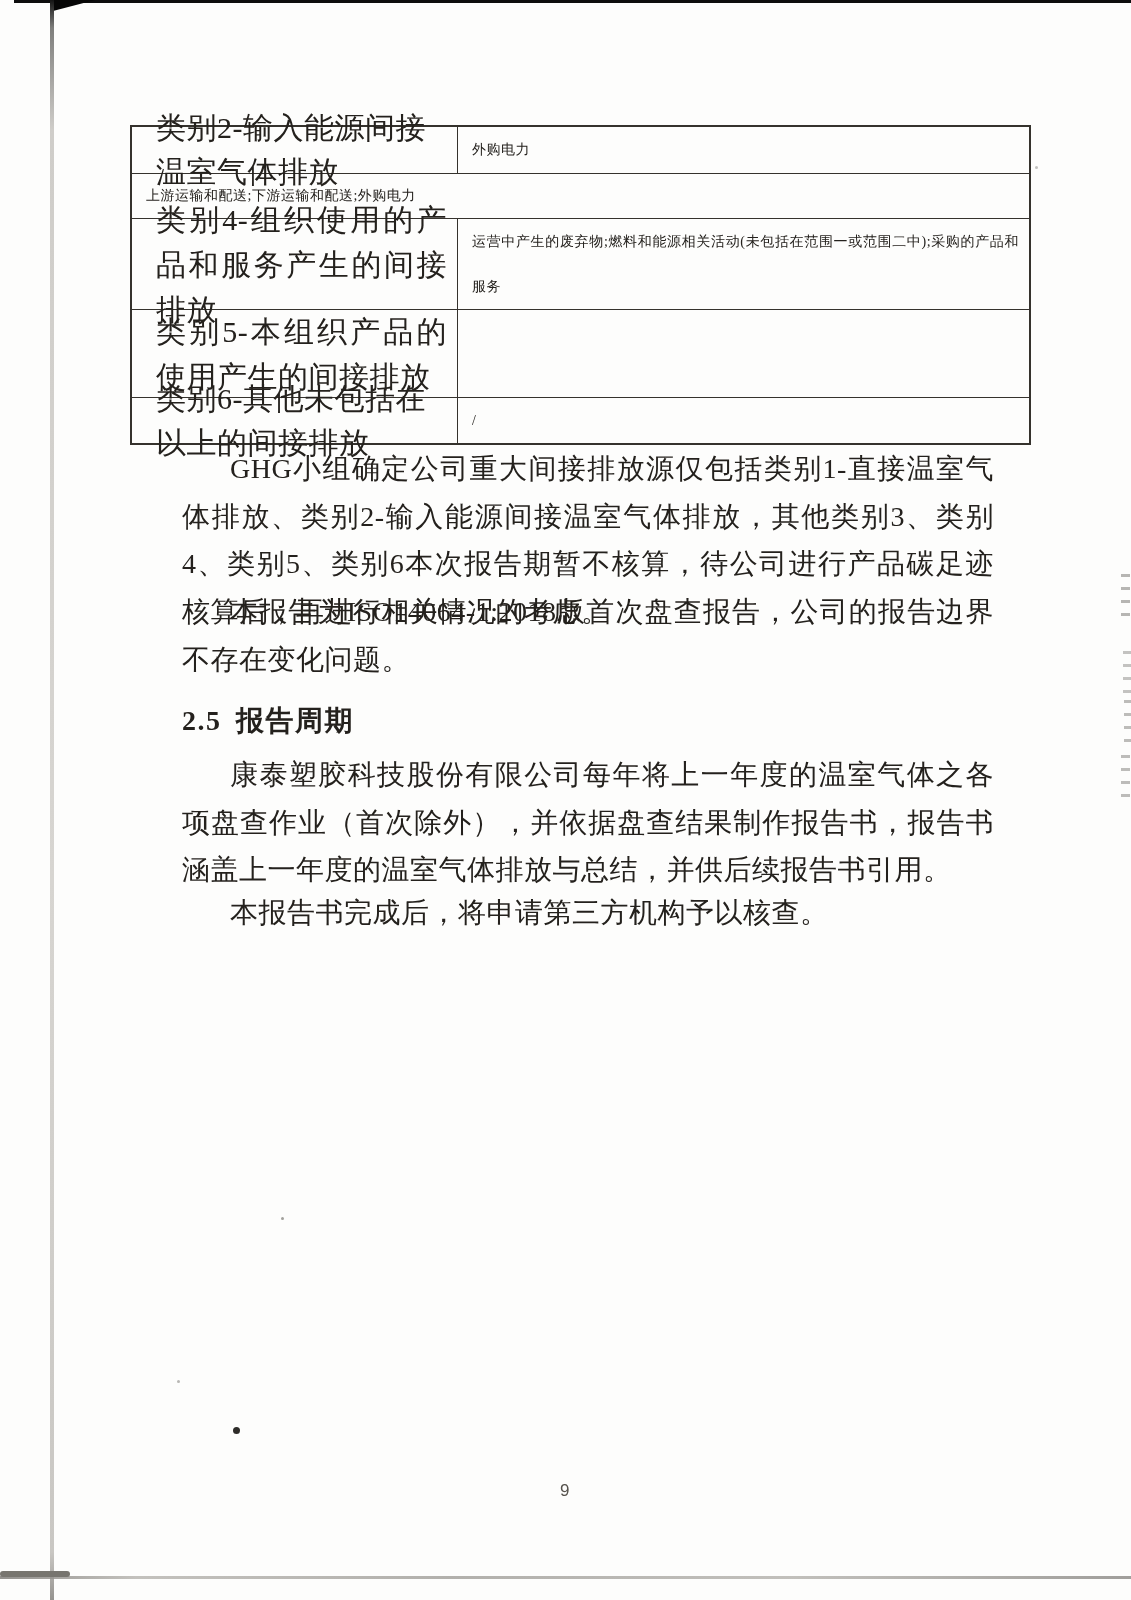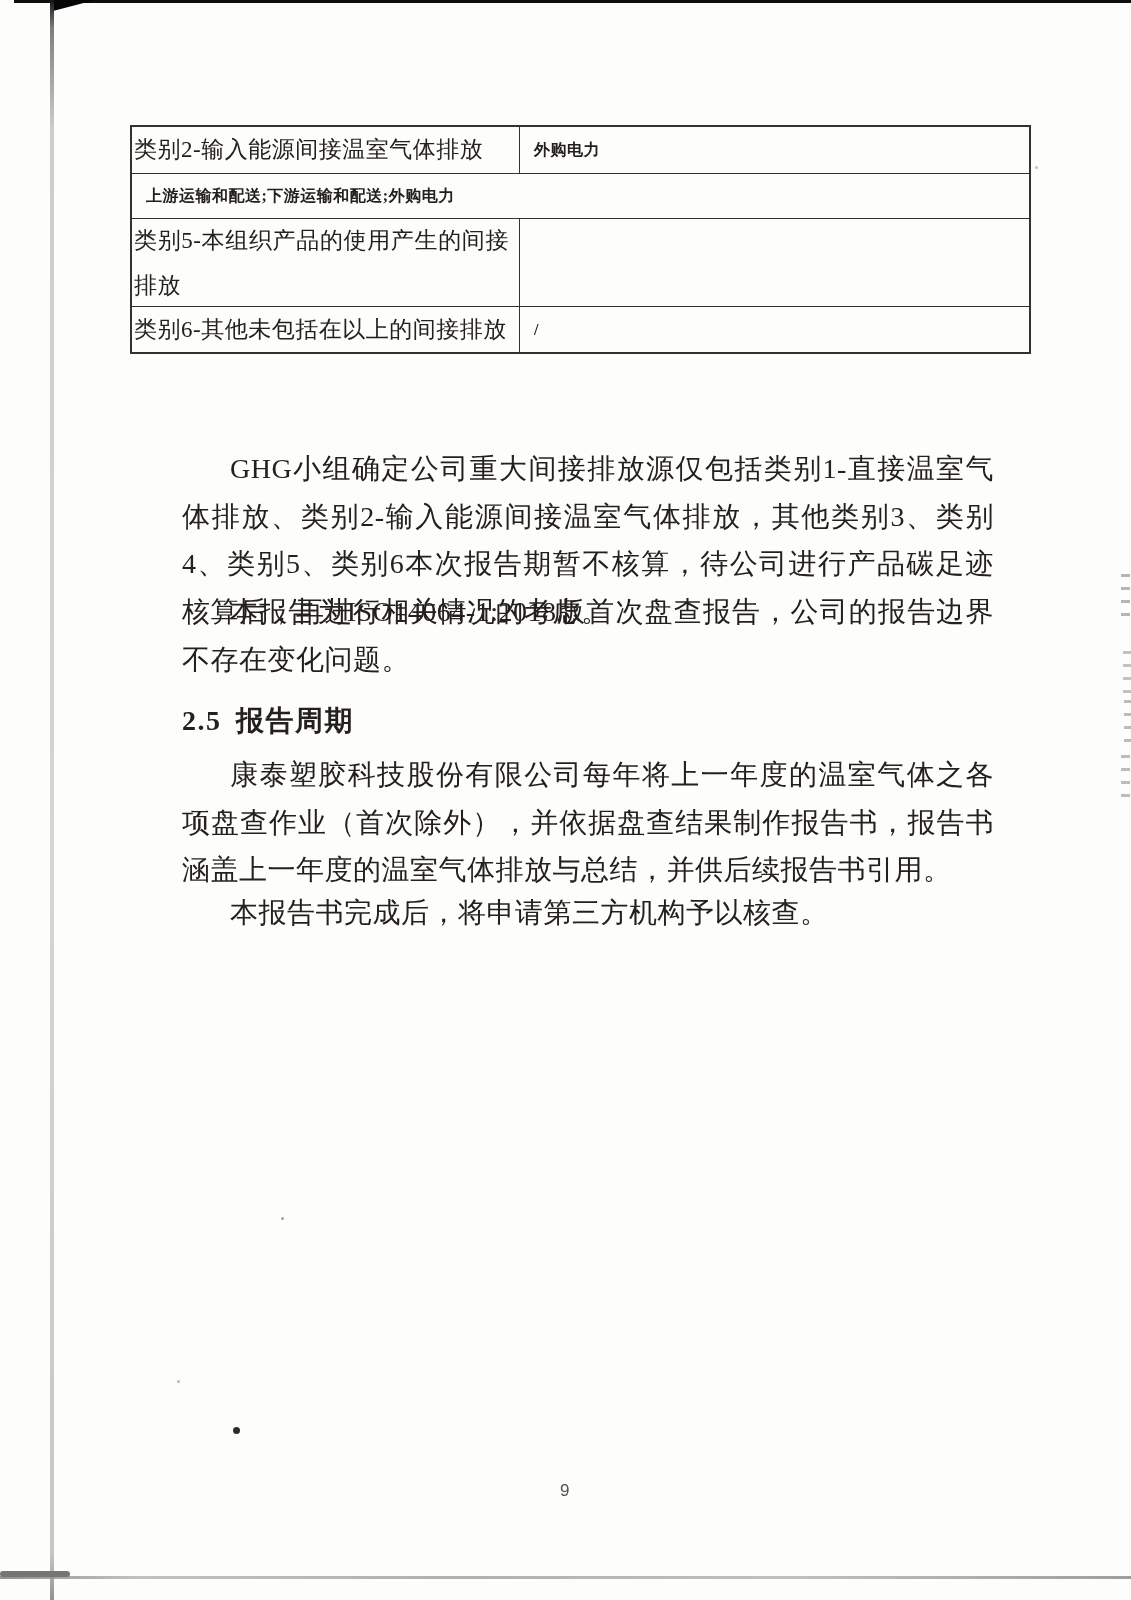--- a/index.html
+++ b/index.html
@@ -33,23 +33,23 @@
   .speck.s3{left:177px;top:1380px;width:3px;height:3px;background:#8b8984;opacity:.6;}
   .speck.s4{left:1035px;top:166px;width:3px;height:3px;background:#9a9893;opacity:.6;}
   
   .gtable{
     position:absolute;left:130px;top:125px;width:901px;
     border:2px solid #35322d;box-sizing:border-box;
   }
   .trow{display:flex;border-bottom:1.5px solid #35322d;box-sizing:border-box;}
   .trow:last-child{border-bottom:none;}
   .tcell{display:flex;align-items:center;box-sizing:border-box;}
-  .tcell-left{width:388px;border-right:1.5px solid #35322d;
-    padding:0 10px 0 2px;font-size:23px;letter-spacing:.5px;}
-  .tcell-right{flex:1;padding:0 10px 0 14px;font-size:16px;letter-spacing:.5px;font-weight:bold;}
+  .tcell-left{width:326px;border-right:1.5px solid #35322d;
+    padding:0 10px 0 24px;font-size:30px;letter-spacing:.5px;}
+  .tcell-right{flex:1;padding:0 10px 0 14px;font-size:14px;letter-spacing:.5px;}
   .tcell span{display:block;width:100%;line-height:44px;}
   .multiline .tcell span{text-align:justify;text-align-last:left;line-height:45px;}
   .h47{height:47px}.h45{height:45px}.h91{height:91px}.h88{height:88px}
   
   .para{
     position:absolute;left:182px;width:812px;
     font-size:28px;line-height:47.6px;
     text-align:justify;text-align-last:left;
     text-indent:48px;letter-spacing:.5px;
   }
@@ -92,20 +92,28 @@
       </div>
       <div class="tcell tcell-right">
         <span>外购电力</span>
       </div>
     </div>
     <div class="trow h45">
       <div class="tcell tcell-right">
         <span>上游运输和配送;下游运输和配送;外购电力</span>
       </div>
     </div>
+    <div class="trow h91 multiline">
+      <div class="tcell tcell-left">
+        <span>类别4-组织使用的产品和服务产生的间接排放</span>
+      </div>
+      <div class="tcell tcell-right">
+        <span>运营中产生的废弃物;燃料和能源相关活动(未包括在范围一或范围二中);采购的产品和服务</span>
+      </div>
+    </div>
     <div class="trow h88 multiline">
       <div class="tcell tcell-left">
         <span>类别5-本组织产品的使用产生的间接排放</span>
       </div>
     </div>
     <div class="trow h45">
       <div class="tcell tcell-left">
         <span>类别6-其他未包括在以上的间接排放</span>
       </div>
       <div class="tcell tcell-right">

